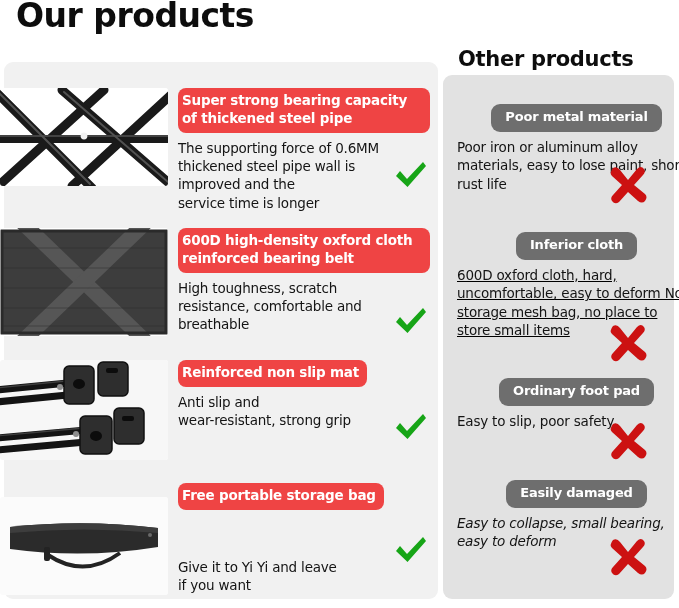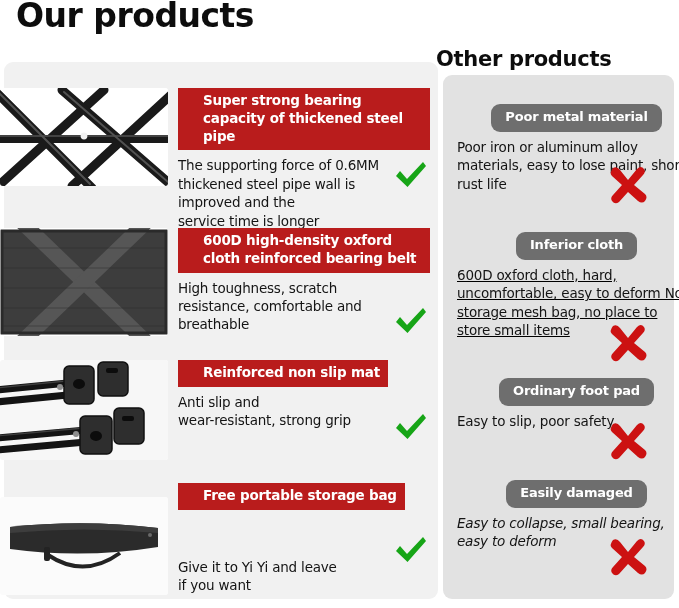--- a/index.html
+++ b/index.html
@@ -22,21 +22,21 @@
     left: 16px;
     top: -4px;
     font-size: 33px;
     font-weight: 700;
     letter-spacing: -0.5px;
     color: #0d0d0d;
     white-space: nowrap;
   }
   .heading-other {
     position: absolute;
-    left: 436px;
+    left: 458px;
     top: 47px;
     font-size: 21px;
     font-weight: 700;
     letter-spacing: -0.3px;
     color: #0d0d0d;
     white-space: nowrap;
   }
 
   
   .panel-ours {
@@ -75,27 +75,27 @@
     background: #ffffff;
   }
   .ours-text {
     position: relative;
     flex: 1 1 auto;
     padding-left: 10px;
     padding-right: 4px;
   }
   .badge-green {
     display: inline-block;
-    background: #b91c1c;
+    background: #ef4444;
     color: #ffffff;
     font-size: 13.5px;
     font-weight: 700;
     line-height: 1.32;
-    padding: 4px 8px 5px 25px;
-    border-radius: 0;
+    padding: 4px 8px 5px 4px;
+    border-radius: 8px;
     letter-spacing: -0.2px;
   }
   .ours-desc {
     margin-top: 6px;
     font-size: 13.5px;
     line-height: 1.36;
     color: #141414;
     letter-spacing: -0.2px;
     padding-right: 42px;
   }

